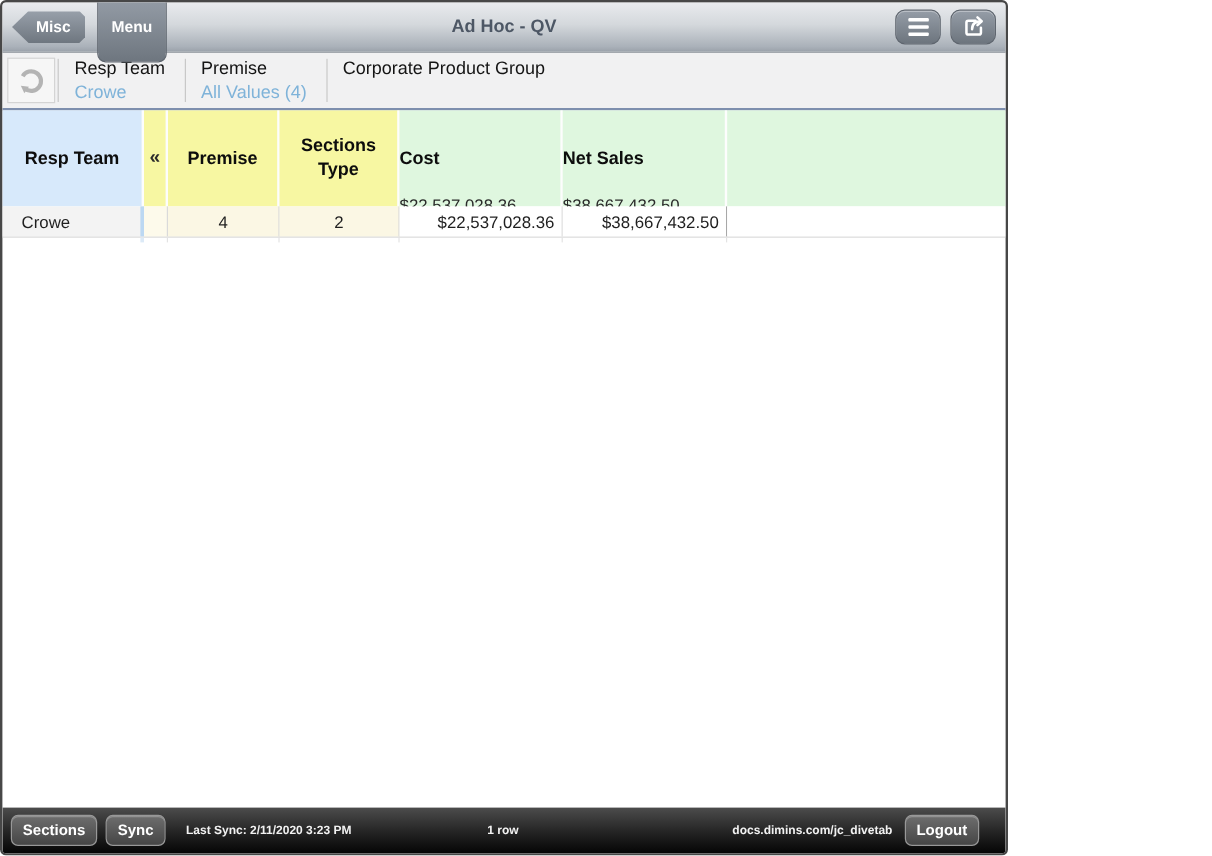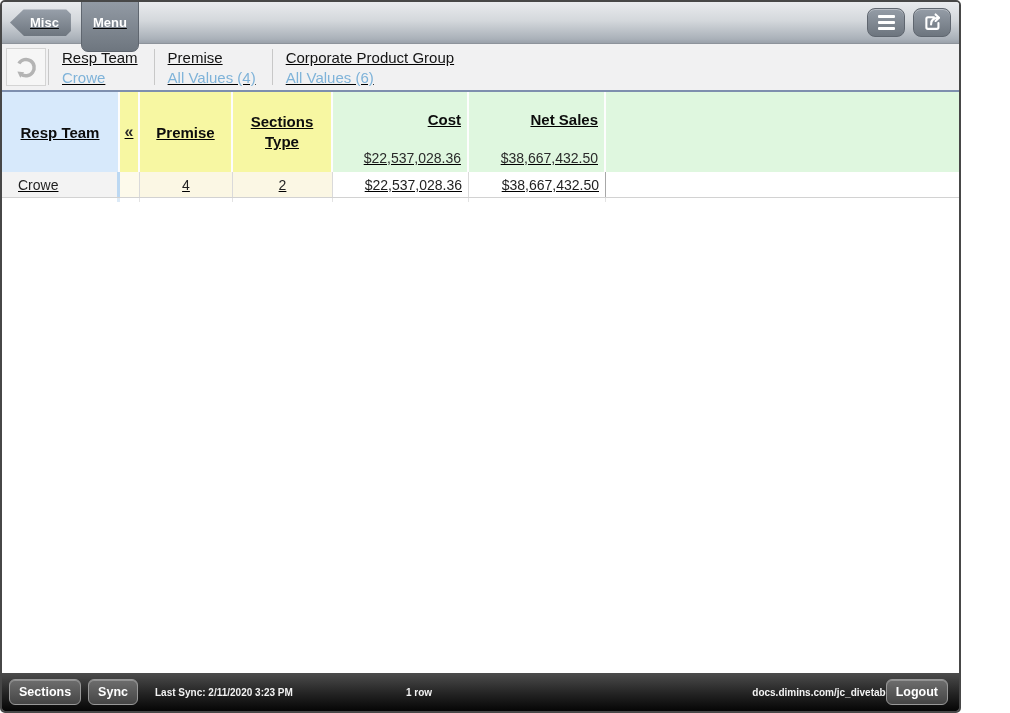--- a/index.html
+++ b/index.html
@@ -1,26 +1,25 @@
 <!DOCTYPE html>
 <html><head>
 <meta charset="utf-8">
 <style>
   * { margin:0; padding:0; box-sizing:border-box; }
   html,body { background:#ffffff; }
   body { font-family:"Liberation Sans", sans-serif; }
 
   .window {
-    width:961px; height:713px;
+    width:840px; height:713px;
     border:2px solid #474747;
     border-radius:5px;
     background:#ffffff;
     position:relative;
     overflow:hidden;
-    text-decoration:underline;
   }
 
   
   .topbar {
     height:42px;
     background:linear-gradient(to bottom,#e9ebee 0%,#d4d8dc 45%,#aab1b9 90%,#9aa1aa 100%);
     border-bottom:1px solid #8d939b;
     display:flex; align-items:center;
     padding:0 8px;
     position:relative;
@@ -81,21 +80,21 @@
   .hcell {
     border-right:2px solid #fdfdfd;
     display:flex; align-items:center; justify-content:center;
     font-weight:bold; font-size:15px; color:#0d0d0d;
     text-align:center; cursor:pointer;
   }
   .h-resp    { width:118px; background:#d7e9fb; }
   .h-coll    { width:20px;  background:#f7f7a2; font-size:16px; color:#2b2b2b; }
   .h-prem    { width:93px;  background:#f7f7a2; }
   .h-bev     { width:100px; background:#f7f7a2; padding:0 14px; line-height:20px; }
-  .h-num     { width:136px; background:#dff7df; flex-direction:column; align-items:flex-end; justify-content:flex-start; padding:19px 6px 0 0; }
+  .h-num     { width:136px; background:#dff7df; flex-direction:column; align-items:flex-start; justify-content:flex-start; padding:32px 6px 0 0; }
   .h-net     { width:137px; }
   .h-fill    { flex:1; background:#dff7df; border-right:none; cursor:default; }
   .h-total   { font-weight:normal; font-size:14px; color:#2a2a2a; margin-top:22px; }
 
   .drow { display:flex; height:26px; border-bottom:1px solid #d2d2d2; font-size:14px; color:#1f1f1f; cursor:pointer; }
   .dcell {
     border-right:1px solid #dadada;
     display:flex; align-items:center; justify-content:center;
     overflow:hidden; white-space:nowrap;
   }
@@ -127,34 +126,35 @@
     color:#fff; font-weight:bold; font-size:12.5px;
     padding:6px 9px; margin-right:7px;
     cursor:pointer; line-height:1;
     box-shadow:inset 0 1px 0 rgba(255,255,255,.25);
     text-align:center;
   }
   .bb-text { color:#f2f2f2; font-weight:bold; font-size:10px; }
   .bb-sync-info { margin-left:10px; }
   .bb-rowcount { position:absolute; left:404px; }
   .bb-right { margin-left:auto; display:flex; align-items:center; }
-  .bb-url { }
+  .bb-url { margin-right:10px; }
 </style>
 </head>
 <body>
 
 <div class="window">
 
   <div class="topbar">
     <button class="tb-btn tb-btn-misc">
       <span>Misc</span>
     </button>
     <button class="tb-btn">
       <span>Menu</span>
     </button>
+    <div class="tb-title">Ad Hoc - QV</div>
     <div class="tb-right">
       <button class="tb-iconbtn">
         <span style="display:flex;flex-direction:column;align-items:center;">
           <span class="ham-bar"></span>
             <span class="ham-bar"></span>
             <span class="ham-bar"></span>
         </span>
       </button>
       <button class="tb-iconbtn">
         <span style="display:flex;">
@@ -183,21 +183,20 @@
       <div class="fvalue">Crowe</div>
     </div>
     <div class="fdivider"></div>
     <div class="fgroup">
       <div class="flabel">Premise</div>
       <div class="fvalue">All Values (4)</div>
     </div>
     <div class="fdivider"></div>
     <div class="fgroup">
       <div class="flabel">Corporate Product Group</div>
-      <div class="fvalue">All Values (6)</div>
     </div>
   </div>
 
   <div class="grid">
     <div class="hrow">
       <div class="hcell h-resp">Resp Team</div>
       <div class="hcell h-coll">«</div>
       <div class="hcell h-prem">Premise</div>
       <div class="hcell h-bev">Sections Type</div>
       <div class="hcell h-num">
@@ -236,19 +235,19 @@
     <button class="bb-btn">
       <span>Sections</span>
     </button>
     <button class="bb-btn">
       <span>Sync</span>
     </button>
     <span class="bb-text bb-sync-info">Last Sync: 2/11/2020 3:23 PM</span>
     <span class="bb-text bb-rowcount">1 row</span>
     <div class="bb-right">
       <span class="bb-text bb-url">docs.dimins.com/jc_divetab</span>
-      <button class="bb-btn" style="margin-right:4px;">
+      <button class="bb-btn" style="margin-right:15px;">
         <span>Logout</span>
       </button>
     </div>
   </div>
 
 </div>
 
 </body></html>

